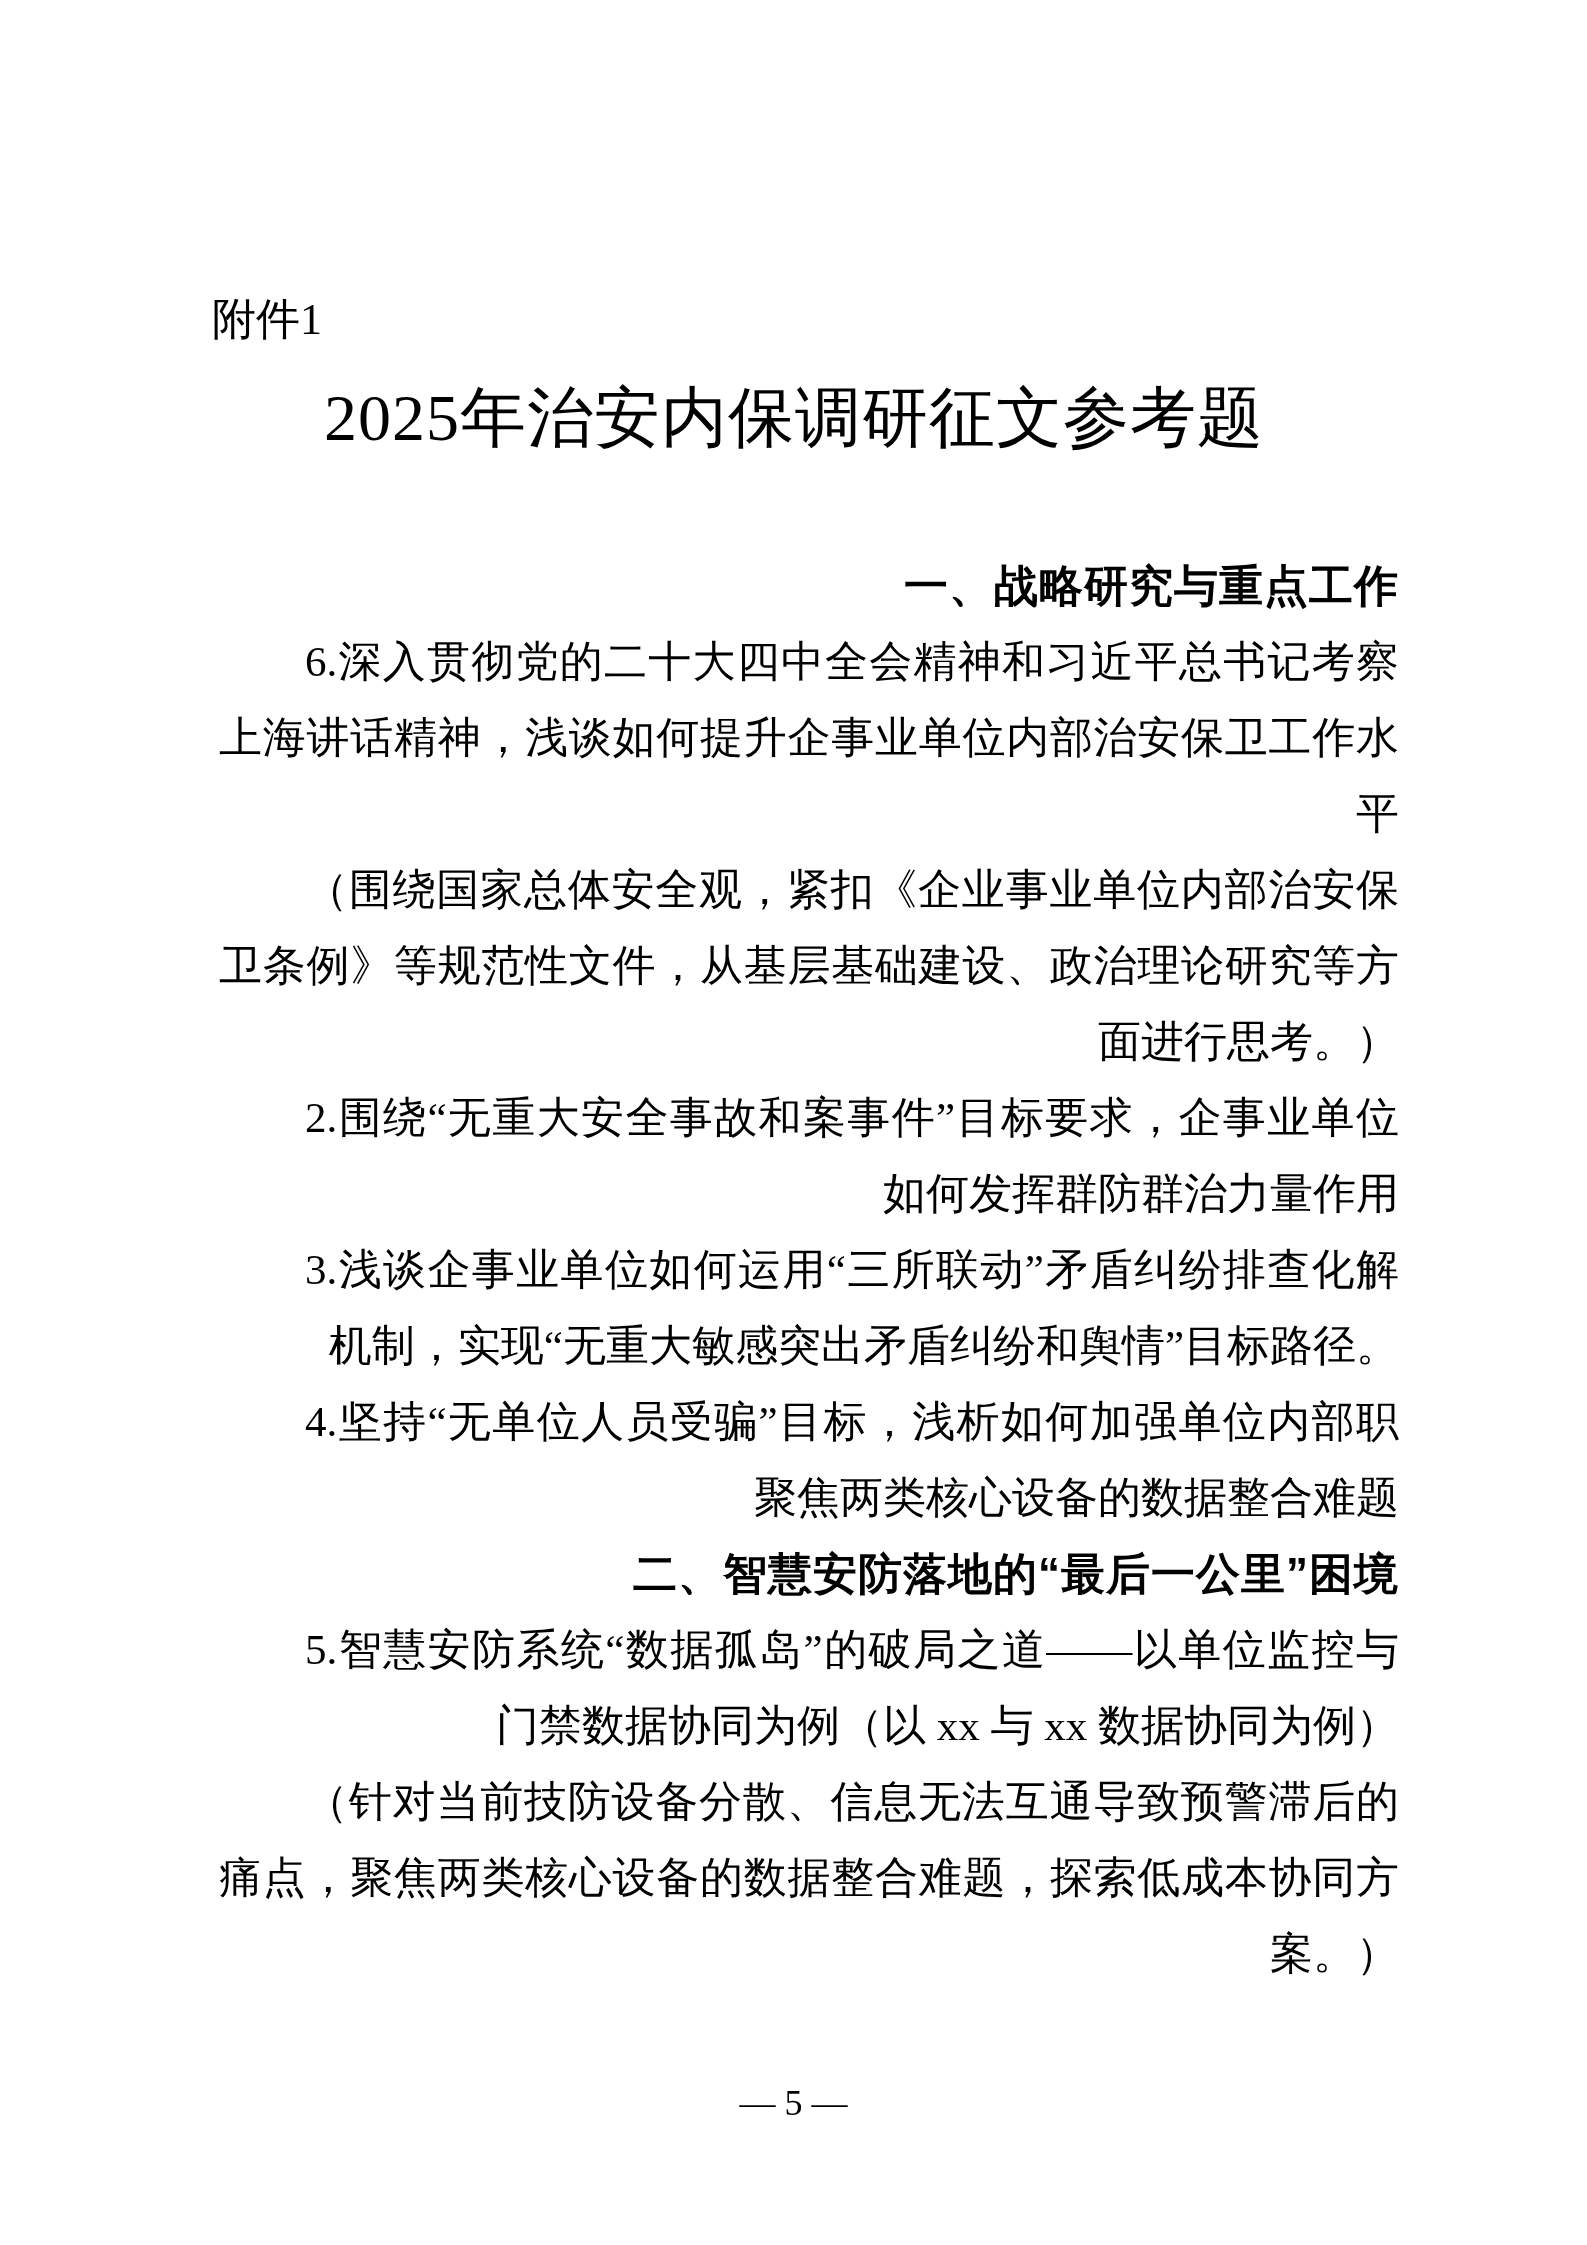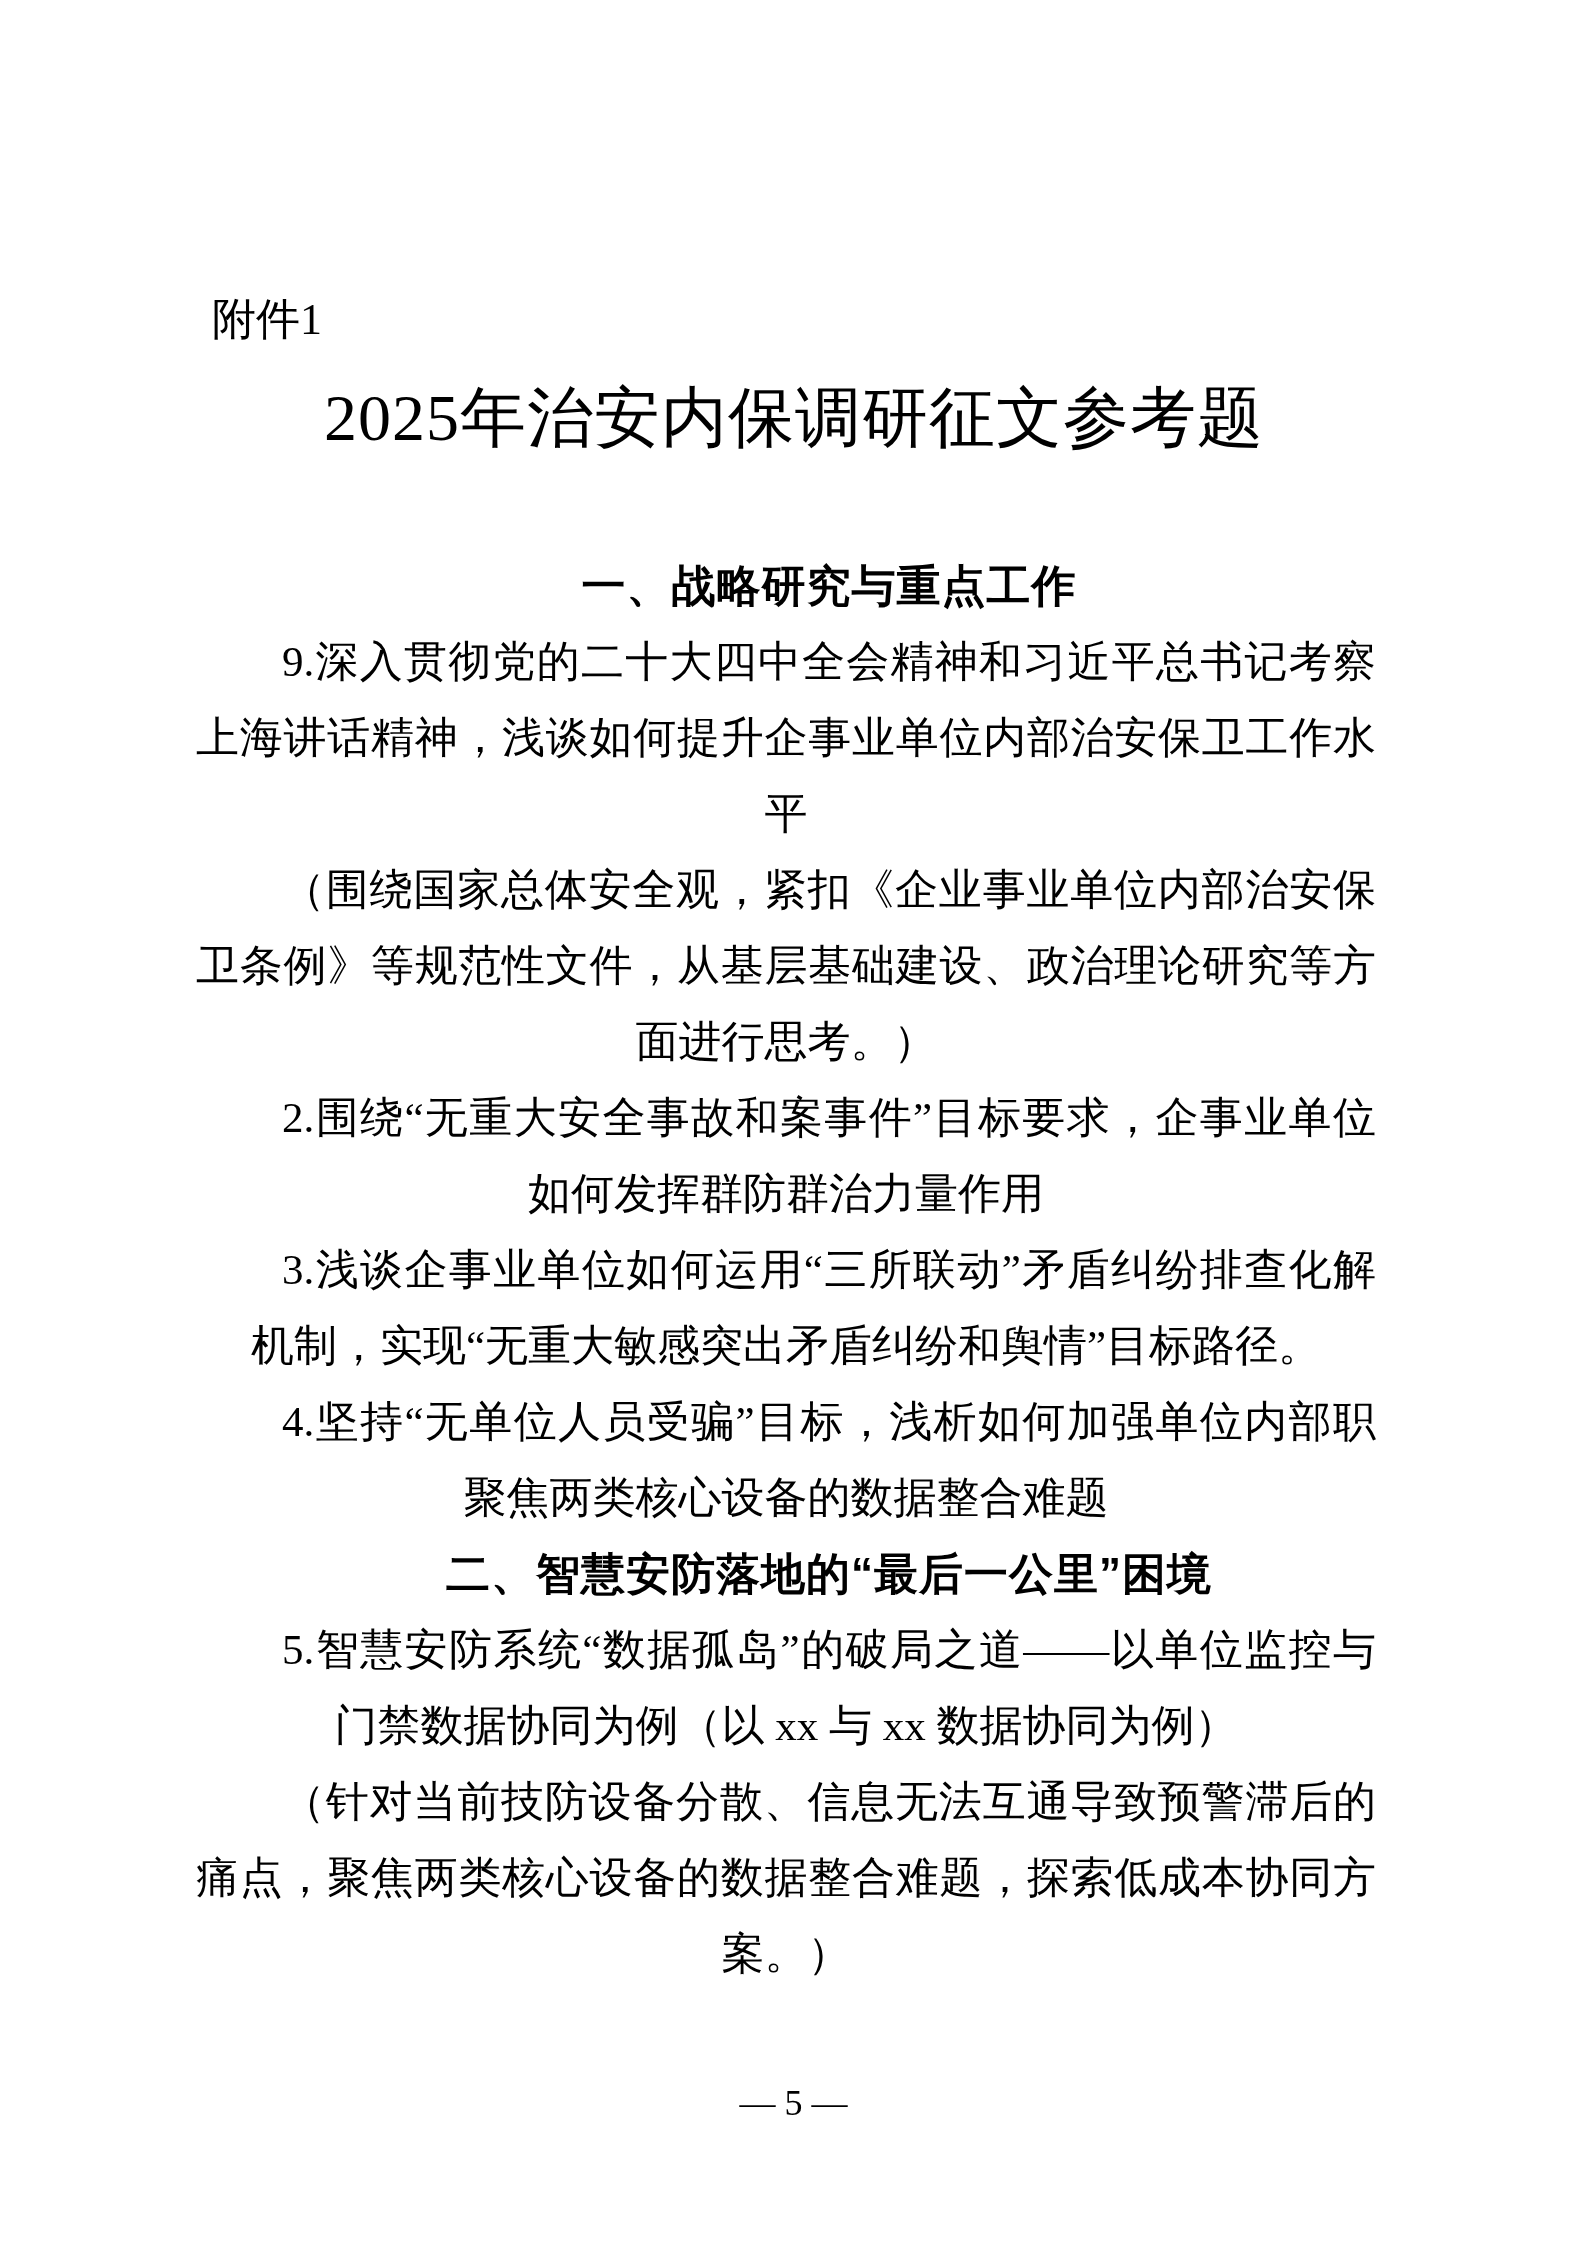--- a/index.html
+++ b/index.html
@@ -31,26 +31,26 @@
     width: 1180px;
     text-align: center;
     font-size: 66px;
     font-weight: normal;
     line-height: 1.15;
     letter-spacing: 1px;
     white-space: nowrap;
   }
   .doc-body {
     position: absolute;
-    left: 196px;
+    left: 219px;
     top: 548px;
     width: 1180px;
     font-size: 43px;
     line-height: 76px;
-    text-align: center;
+    text-align: right;
   }
   .ln {
     height: 76px;
     white-space: nowrap;
   }
   .indent {
     text-indent: 86px;
   }
   .fill {
     white-space: normal;
@@ -78,21 +78,21 @@
 <div class="page">
 
   <div class="attachment-label">附件1</div>
 
   <h1 class="doc-title" style="margin:0; font-size:66px;">2025年治安内保调研征文参考题</h1>
 
   <div class="doc-body">
 
     <div class="ln indent sec-heading">一、战略研究与重点工作</div>
 
-    <div class="ln indent fill">9.深入贯彻党的二十大四中全会精神和习近平总书记考察</div>
+    <div class="ln indent fill">6.深入贯彻党的二十大四中全会精神和习近平总书记考察</div>
     <div class="ln fill">上海讲话精神，浅谈如何提升企事业单位内部治安保卫工作水</div>
     <div class="ln">平</div>
     <div class="ln indent fill">（围绕国家总体安全观，紧扣《企业事业单位内部治安保</div>
     <div class="ln fill">卫条例》等规范性文件，从基层基础建设、政治理论研究等方</div>
     <div class="ln">面进行思考。）</div>
     <div class="ln indent fill">2.围绕“无重大安全事故和案事件”目标要求，企事业单位</div>
     <div class="ln">如何发挥群防群治力量作用</div>
     <div class="ln indent fill">3.浅谈企事业单位如何运用“三所联动”矛盾纠纷排查化解</div>
     <div class="ln">机制，实现“无重大敏感突出矛盾纠纷和舆情”目标路径。</div>
     <div class="ln indent fill">4.坚持“无单位人员受骗”目标，浅析如何加强单位内部职</div>

